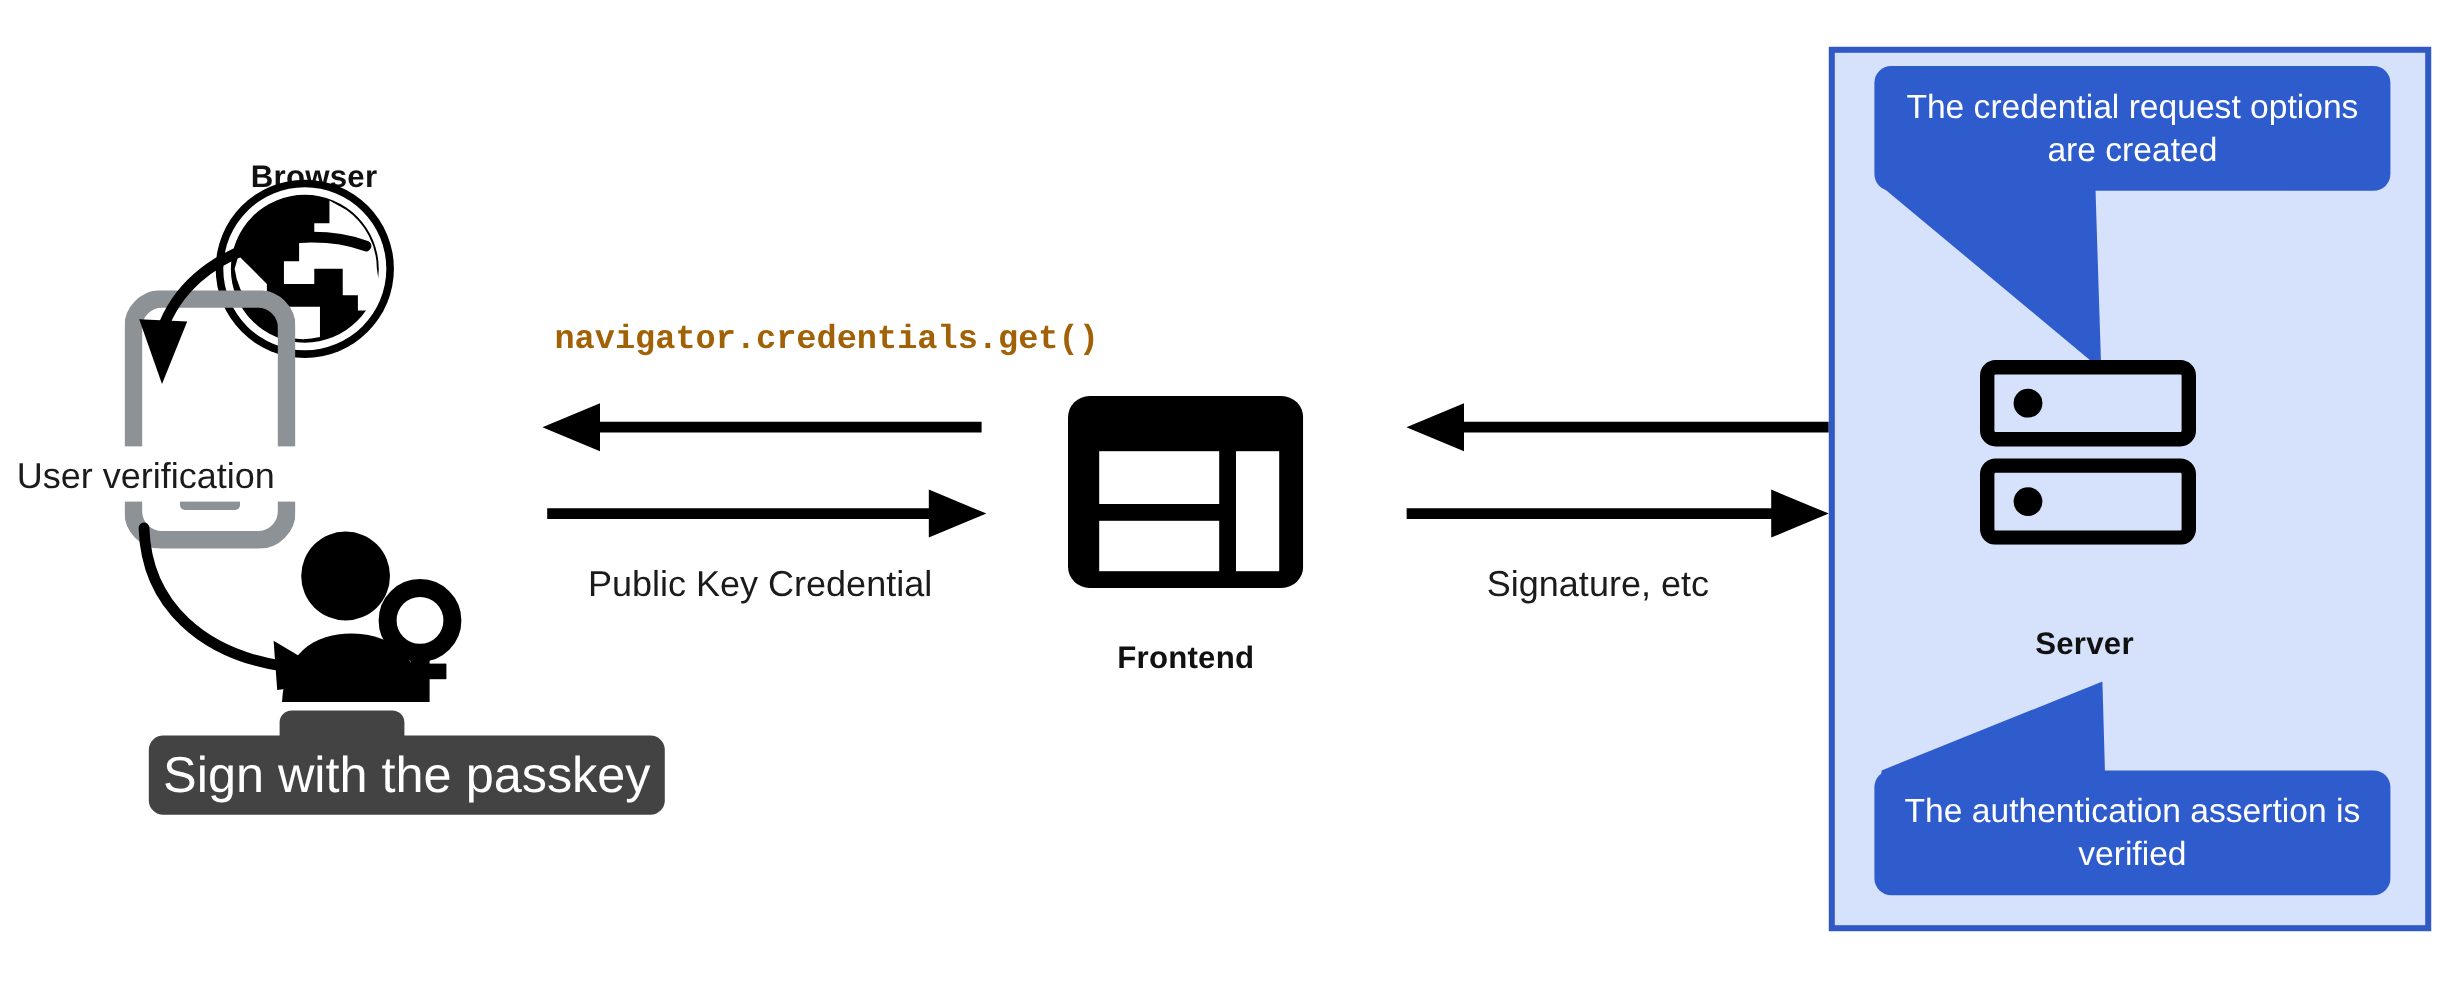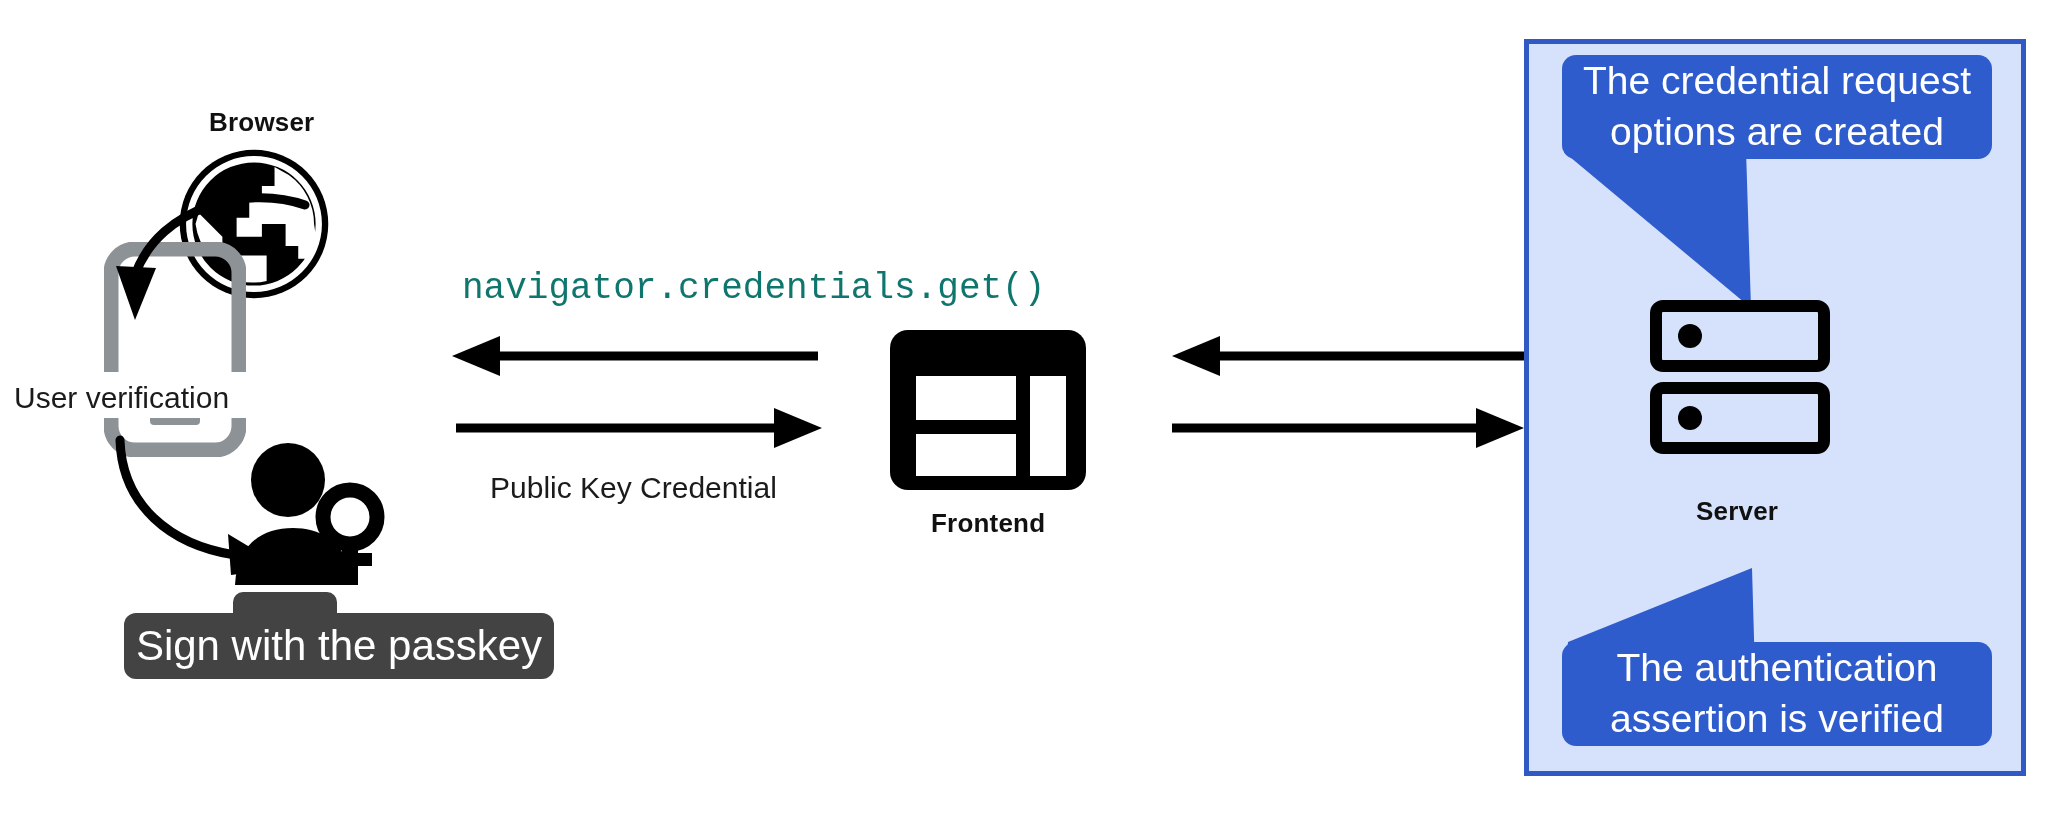--- a/index.html
+++ b/index.html
@@ -20,34 +20,35 @@
   .abs { position: absolute; }
 
   
   .label-bold {
     font-family: "Liberation Sans", sans-serif;
     font-weight: bold;
     font-size: 26px;
     color: #111111;
     letter-spacing: 0.2px;
     white-space: nowrap;
+    margin-top: 25px;
   }
   .label-plain {
     font-family: "Liberation Sans", sans-serif;
     font-weight: 400;
     font-size: 30px;
     color: #1b1b1b;
     white-space: nowrap;
     line-height: 1.32;
   }
   .label-mono {
     font-family: "Liberation Mono", "DejaVu Sans Mono", monospace;
-    font-weight: 400;
-    font-size: 36px;
-    color: #0f766e;
+    font-weight: 700;
+    font-size: 28px;
+    color: #a16207;
     white-space: nowrap;
   }
   .label-wrap { white-space: normal; }
 
   
   #server-panel {
     left: 1524px;
     top: 39px;
     width: 502px;
     height: 737px;
@@ -55,21 +56,21 @@
     border: 5px solid #3159c4;
     box-sizing: border-box;
   }
 
   
   .callout-blue {
     background: #2f5ccd;
     border-radius: 14px;
     color: #ffffff;
     font-family: "Liberation Sans", sans-serif;
-    font-size: 39px;
+    font-size: 28px;
     line-height: 1.30;
     text-align: center;
     display: flex;
     align-items: center;
     justify-content: center;
     box-sizing: border-box;
     padding: 10px 20px;
   }
 
   
@@ -200,20 +201,21 @@
     </svg>
   </div>
 
   <div class="abs" style="left:1172px; top:406px; width:352px; height:44px;">
     <svg width="352" height="44" viewBox="0 0 352 44">
       <line x1="0" y1="22" x2="312" y2="22" stroke="#000000" stroke-width="9"></line>
       <polygon points="352,22 304,2 304,42" fill="#000000"></polygon>
     </svg>
   </div>
 
+  <div class="abs label-plain" style="left:1239px; top:468px;">Signature, etc</div>
 
   <div class="abs" style="left:1556px; top:150px; width:260px; height:160px;">
     <svg width="260" height="160" viewBox="0 0 260 160">
       <polygon points="8,0 190,0 195,158 8,2" fill="#2f5ccd"></polygon>
     </svg>
   </div>
 
   <div class="abs callout-blue" style="left:1562px; top:55px; width:430px; height:104px;">The credential request options are created</div>
 
   <div class="abs" style="left:1650px; top:300px; width:180px; height:154px;">

